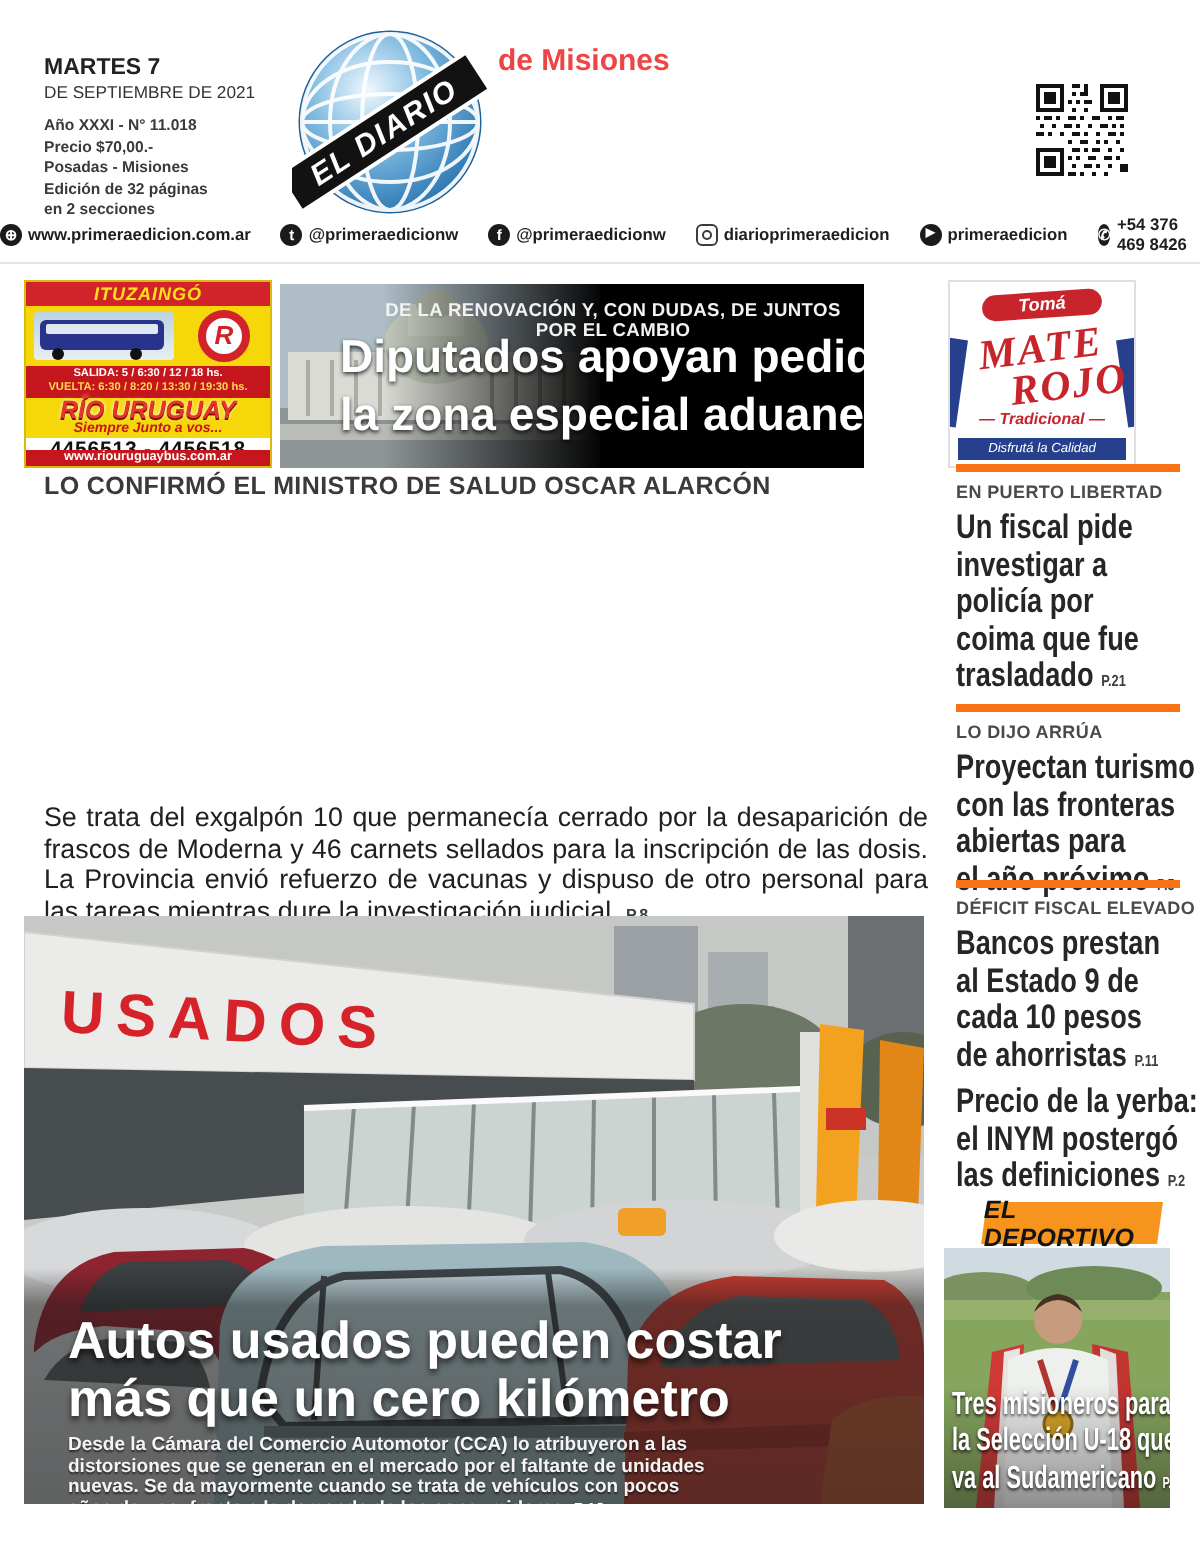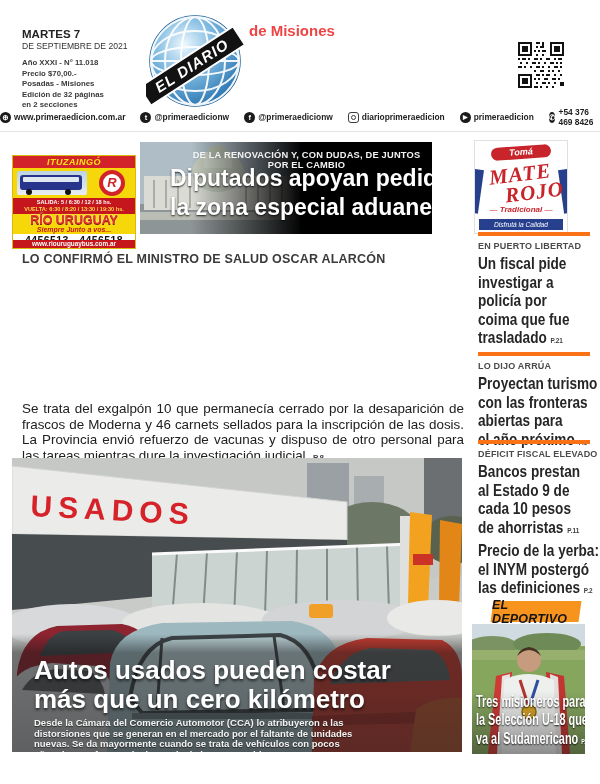--- a/index.html
+++ b/index.html
@@ -23,40 +23,40 @@
   .ig{width:9px;height:9px;border:1.3px solid #3c3c3c;border-radius:3px;display:inline-block;position:relative;background:#fff;}
   .ig::after{content:"";position:absolute;left:2.2px;top:2.2px;width:3px;height:3px;border:1px solid #3c3c3c;border-radius:50%;}
   .rule{height:1px;background:#e4e4e4;}
 
   
   .itz{background:#f6d70a;border:1px solid #d9b90c;overflow:hidden;}
   .itz-h{background:#d2232a;color:#ffe11a;font-weight:700;font-style:italic;font-size:9px;
          text-align:center;line-height:12px;letter-spacing:.5px;}
   .itz-band{background:#c4161c;color:#fff;font-weight:700;font-size:5.6px;line-height:7px;text-align:center;}
   .itz-band .l2{color:#ffd84d;}
-  .itz-brand{font-weight:800;font-size:12.5px;text-align:center;color:#e8352b;
+  .itz-brand{font-weight:800;font-style:italic;font-size:12.5px;text-align:center;color:#e8352b;
              text-shadow:0 1px 0 #7d1407, 0 0 2px #fff;}
   .itz-slogan{font-style:italic;font-size:7px;color:#c4161c;text-align:center;font-weight:700;}
   .itz-phone{background:#fff;color:#111;font-weight:800;font-size:10.5px;text-align:center;line-height:12px;letter-spacing:.4px;}
   .itz-url{background:#c4161c;color:#fff;font-weight:700;font-size:6.4px;text-align:center;line-height:8px;}
 
   .banner{background:#000;overflow:hidden;}
   .bn-kicker{color:#f2f2f2;font-size:9.3px;font-weight:600;letter-spacing:.2px;text-align:center;}
   .bn-line{color:#fff;font-weight:700;font-size:23px;line-height:29px;text-align:center;white-space:nowrap;
            text-shadow:0 1px 2px rgba(0,0,0,.8);}
   .mate{background:#fff;border:1px solid #e0e0e0;overflow:hidden;}
   .mate-top{background:#c8242b;color:#fff;font-style:italic;font-weight:700;font-size:9px;
             text-align:center;line-height:13px;border-radius:7px;transform:rotate(-4deg);}
   .mate-word{font-family:"Liberation Serif",serif;font-weight:700;font-style:italic;color:#c8242b;
              font-size:21px;line-height:20px;letter-spacing:1px;}
   .mate-trad{font-style:italic;font-size:8px;color:#c8242b;text-align:center;font-weight:700;}
   .mate-bot{background:#27408e;color:#fff;font-style:italic;font-size:6.6px;text-align:center;line-height:11px;}
 
   
-  .lead-kicker{font-size:12.5px;font-weight:600;color:#3a3a3a;letter-spacing:.2px;margin-top:16px;}
+  .lead-kicker{font-size:12.5px;font-weight:600;color:#3a3a3a;letter-spacing:.2px;}
   .hl-line{font-weight:700;font-size:43px;line-height:48px;letter-spacing:-1px;color:#1b1b1b;
            white-space:nowrap;transform:scaleX(.93);transform-origin:0 50%;}
   .deck{margin:0;font-size:13.4px;line-height:15.6px;color:#202020;text-align:justify;font-weight:500;}
   .pg{font-size:8px;font-weight:800;color:#3d3d3d;}
   .pg-w{color:#fff;}
 
   
   .sb-item{position:absolute;left:478px;width:112px;}
   .sb-rule{border-top:4px solid #f97316;}
   .sb-kicker{font-size:9px;font-weight:600;color:#4a4a4a;letter-spacing:.2px;margin:5px 0 4px;white-space:nowrap;}
@@ -165,21 +165,21 @@
       <span class="icn play">▶</span>
       <span>primeraedicion</span>
     </span>
     <span class="item">
       <span class="icn">✆</span>
       <span>+54 376 469 8426</span>
     </span>
   </div>
   <div class="abs rule" style="left:0;right:0;top:131px"></div>
 
-  <div class="abs itz" style="left:12px;top:155px;width:122px;height:92px">
+  <div class="abs itz" style="left:12px;top:140px;width:122px;height:92px">
     <div class="itz-h">ITUZAINGÓ</div>
     <div class="abs" style="left:4px;top:15px;width:70px;height:24px;background:linear-gradient(#bcd3e2,#e8eef2);border-radius:2px">
       <div class="abs" style="left:3px;top:4px;width:62px;height:15px;background:#28338c;border-radius:3px"></div>
       <div class="abs" style="left:6px;top:6px;width:56px;height:5px;background:#dfe8f0;border-radius:1px"></div>
       <div class="abs" style="left:9px;top:18px;width:6px;height:6px;background:#111;border-radius:50%"></div>
       <div class="abs" style="left:48px;top:18px;width:6px;height:6px;background:#111;border-radius:50%"></div>
     </div>
     <div class="abs" style="left:86px;top:14px;width:26px;height:26px;border-radius:50%;background:#fff;border:4px solid #d2232a;box-sizing:border-box;text-align:center;font-weight:800;font-style:italic;font-size:13px;color:#d2232a;line-height:18px">R</div>
     <div class="abs itz-band" style="left:0;right:0;top:42px;height:15px;padding-top:1px">
       <div class="l1">SALIDA: 5 / 6:30 / 12 / 18 hs.</div>

